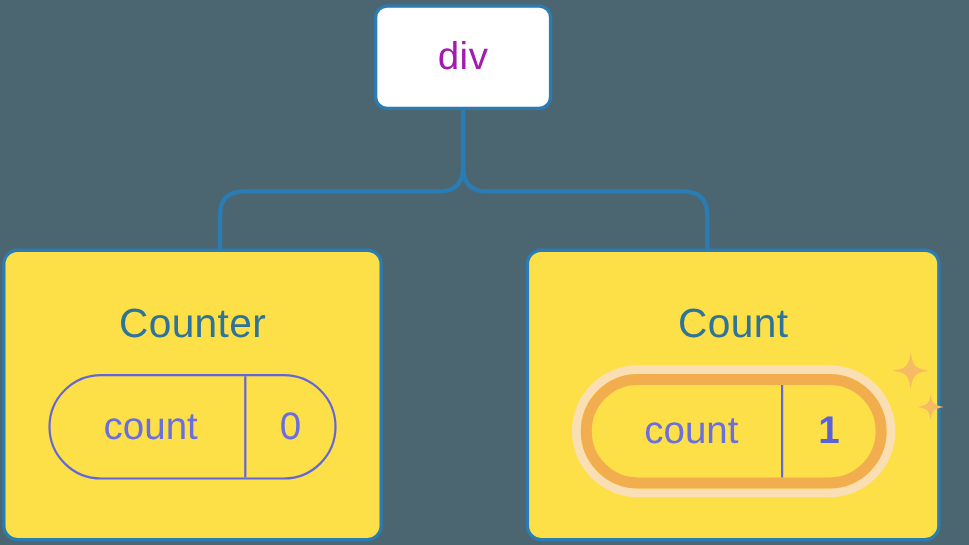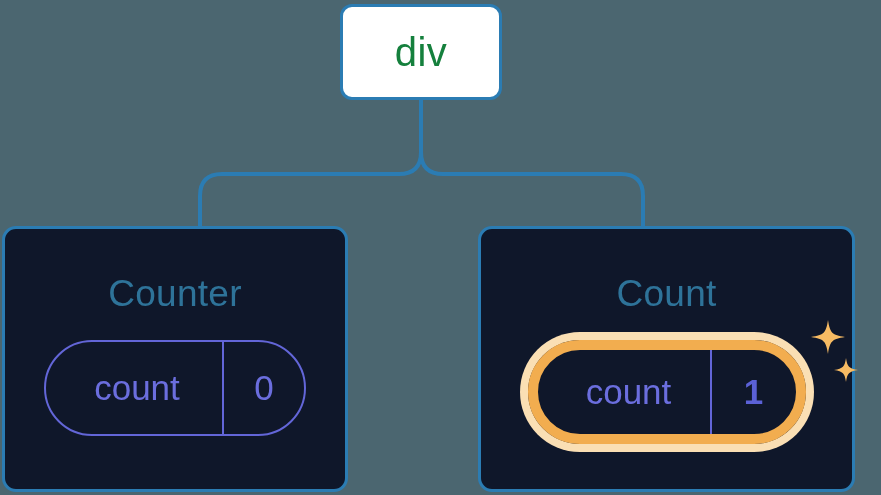--- a/index.html
+++ b/index.html
@@ -38,31 +38,31 @@
     height: 96px;
     background: #ffffff;
     border: 3px solid #2b7cb3;
     border-radius: 12px;
     box-sizing: border-box;
     display: flex;
     align-items: center;
     justify-content: center;
   }
   .root-label {
-    font-size: 40px;
-    color: #15803d;
+    font-size: 35px;
+    color: #a21caf;
     letter-spacing: 0.5px;
   }
 
   
   .card {
     position: absolute;
     top: 226px;
     height: 266px;
-    background: #0f172a;
+    background: #fde047;
     border: 3px solid #2b7cb3;
     border-radius: 14px;
     box-sizing: border-box;
     display: flex;
     flex-direction: column;
     align-items: center;
   }
   .card-left {
     left: 2px;
     width: 346px;

